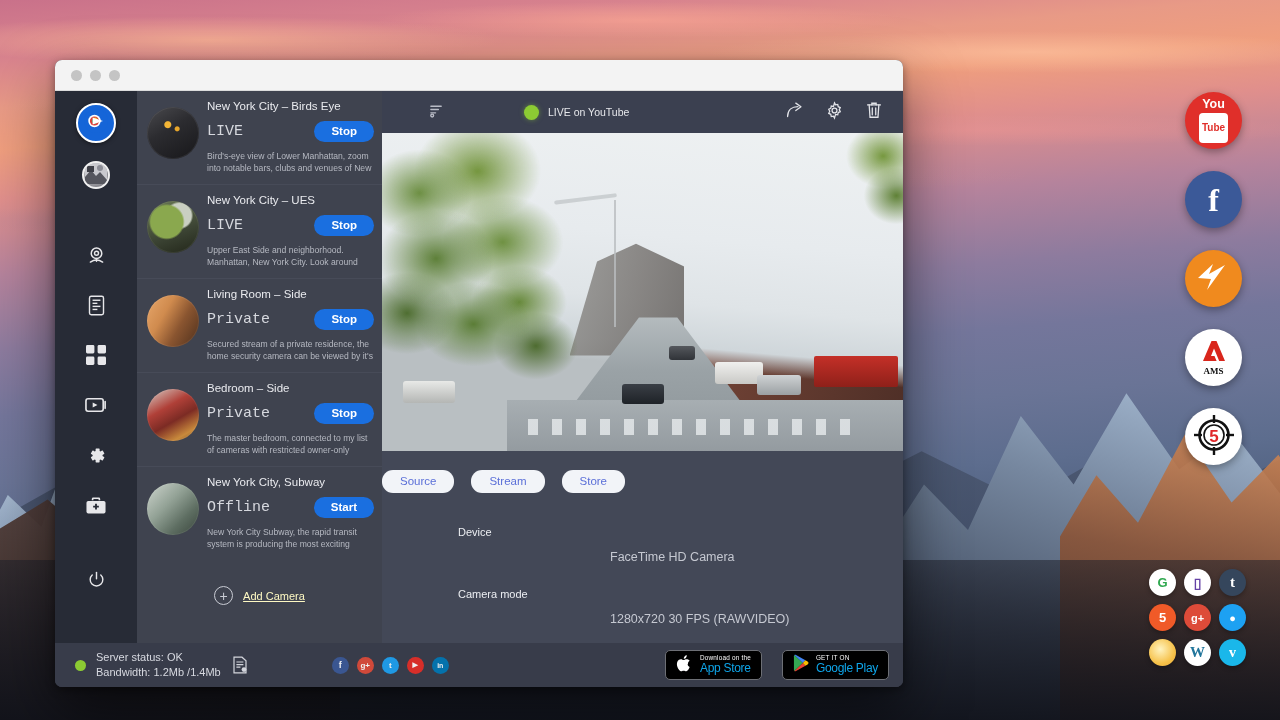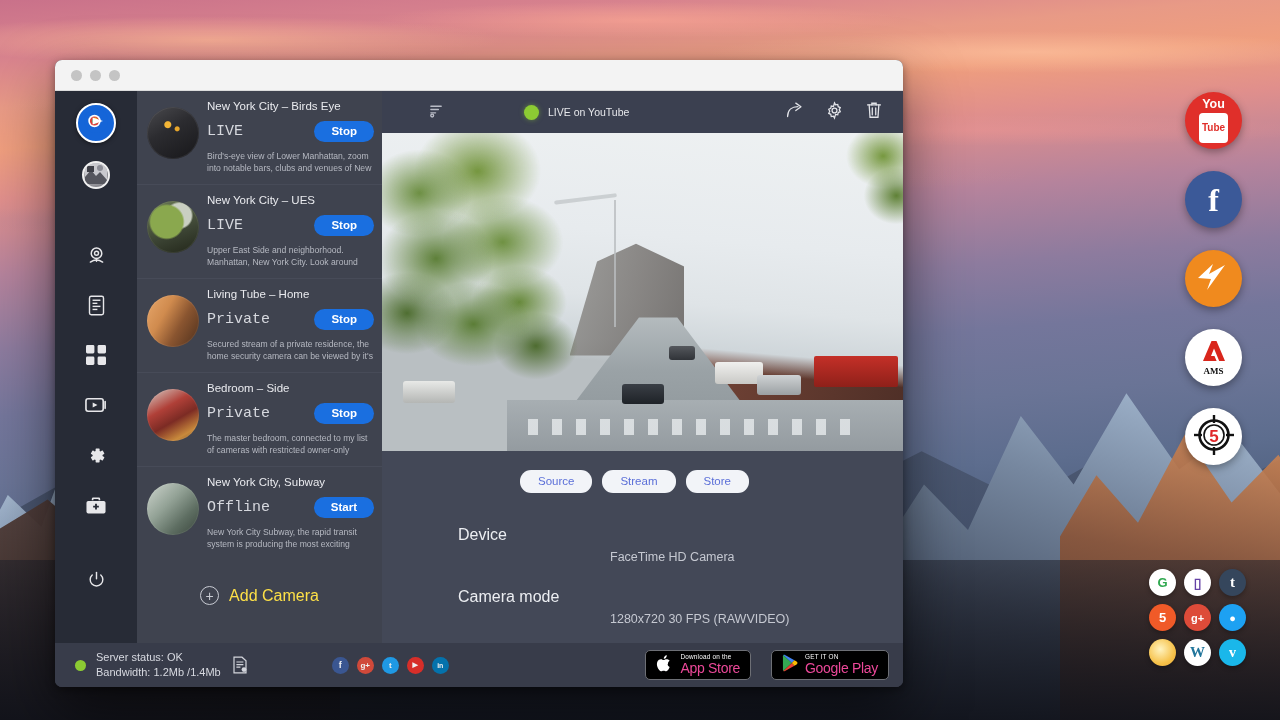--- a/index.html
+++ b/index.html
@@ -158,21 +158,21 @@
   #add-camera {
     display: flex; align-items: center; justify-content: center;
     gap: 10px; padding: 26px 0 0 0; cursor: pointer;
   }
   #add-camera .plus {
     width: 19px; height: 19px; border-radius: 50%;
     border: 1.4px solid #c9ccd4; color: #c9ccd4;
     display: flex; align-items: center; justify-content: center;
     font-size: 14px; line-height: 1;
   }
-  #add-camera .lbl { font-size: 16px; color: #fde047; }
+  #add-camera .lbl { font-size: 11px; color: #fef9c3; text-decoration: underline; }
 
   
   #main-panel { flex: 1; background: #434857; display: flex; flex-direction: column; min-width: 0; }
   #topbar {
     height: 42px; flex: 0 0 42px; display: flex; align-items: center;
     padding: 0 16px; gap: 14px; background: #3b4050;
   }
   #sort-icon-btn { width: 24px; height: 24px; display: flex; align-items: center; justify-content: center; margin-left: 26px; color: #b9bcc6; cursor: pointer; }
   #live-group { display: flex; align-items: center; gap: 9px; margin-left: 62px; }
   #live-dot { width: 15px; height: 15px; border-radius: 50%; background: #8ccb33; box-shadow: 0 0 5px rgba(140,203,51,.5); }
@@ -244,51 +244,51 @@
   }
   .v-car {
     position: absolute; border-radius: 3px;
   }
   #v-car1 { left: 46%; top: 79%; width: 42px; height: 20px; background: linear-gradient(180deg,#3a3f46,#1e2227); }
   #v-car2 { left: 64%; top: 72%; width: 48px; height: 22px; background: linear-gradient(180deg,#f0f0ee,#c9c9c6); }
   #v-car3 { left: 72%; top: 76%; width: 44px; height: 20px; background: linear-gradient(180deg,#cfd2d4,#9ba0a3); }
   #v-car4 { left: 55%; top: 67%; width: 26px; height: 14px; background: linear-gradient(180deg,#55585d,#303338); }
   #v-car5 { left: 4%; top: 78%; width: 52px; height: 22px; background: linear-gradient(180deg,#e8e9e7,#b4b6b4); }
 
-  #tabs-row { display: flex; justify-content: center; gap: 10px; padding: 19px 0 0 0; padding-right: 16px; }
+  #tabs-row { display: flex; gap: 17px; padding: 19px 0 0 0; padding-right: 16px; }
   .tab-pill {
     background: #f2f4f8; color: #5b6fd8;
     font-size: 11.5px; border: none; cursor: pointer;
     font-family: "Liberation Sans", sans-serif;
     border-radius: 11px; padding: 5px 18px; line-height: 13px;
   }
   #info-table { padding: 33px 0 0 76px; }
   .info-row { display: flex; margin-bottom: 24px; }
-  .info-label { width: 152px; font-size: 16px; color: #eceef2; }
+  .info-label { width: 152px; font-size: 11px; color: #eceef2; }
   .info-value { font-size: 12.5px; color: #c5c8d1; margin-top: 24px; }
 
   
   #statusbar {
     height: 44px; flex: 0 0 44px; background: #383c4a;
     display: flex; align-items: center; padding: 0 14px; gap: 10px;
   }
   #status-dot { width: 11px; height: 11px; border-radius: 50%; background: #8ccb33; margin-left: 6px; }
   #status-text { font-size: 11px; color: #d7d9e0; line-height: 1.35; }
   #status-doc { width: 16px; height: 18px; color: #d3d5dc; margin-left: 1px; }
   #status-social { display: flex; gap: 8px; margin-left: 74px; }
   .s-soc { width: 17px; height: 17px; border-radius: 50%; display: flex; align-items: center; justify-content: center; font-size: 9px; color: #fff; font-weight: bold; cursor: pointer; opacity: .92; }
   #status-spacer { flex: 1; }
   .store-badge {
     display: flex; align-items: center; gap: 7px;
     background: #000; border: 1px solid #6d6f75; border-radius: 5px;
     padding: 4px 10px; cursor: pointer; height: 30px;
   }
   .store-badge .sb-text { display: flex; flex-direction: column; line-height: 1.05; }
   .sb-small { font-size: 6.4px; color: #fff; letter-spacing: .2px; }
-  .sb-big { font-size: 14px; color: #ec4899; letter-spacing: -.3px; }
+  .sb-big { font-size: 12px; color: #0ea5e9; letter-spacing: -.3px; }
 
   
   #right-dock { position: absolute; right: 38px; top: 92px; display: flex; flex-direction: column; gap: 22px; }
   .dock-icon {
     width: 57px; height: 57px; border-radius: 50%;
     display: flex; align-items: center; justify-content: center;
     box-shadow: 0 3px 9px rgba(0,0,0,.35); cursor: pointer;
   }
   #social-grid {
     position: absolute; right: 30px; top: 565px;
@@ -455,21 +455,21 @@
                 <button class="cam-btn">Stop</button>
               </div>
               <div class="cam-desc">Upper East Side and neighborhood. Manhattan, New York City. Look around Central Park, the ...</div>
             </div>
           </div>
 
           <div class="cam-row">
             <div class="cam-thumb" style="background:
                    linear-gradient(120deg,#e8a86c 0%, #d08b4e 34%, #8a5530 62%, #4d2f1c 100%);"></div>
             <div class="cam-info">
-              <div class="cam-title">Living Tube – Home</div>
+              <div class="cam-title">Living Room – Side</div>
               <div class="cam-mid">
                 <span class="cam-status">Private</span>
                 <button class="cam-btn">Stop</button>
               </div>
               <div class="cam-desc">Secured stream of a private residence, the home security camera can be viewed by it's creator ...</div>
             </div>
           </div>
 
           <div class="cam-row">
             <div class="cam-thumb" style="background:

